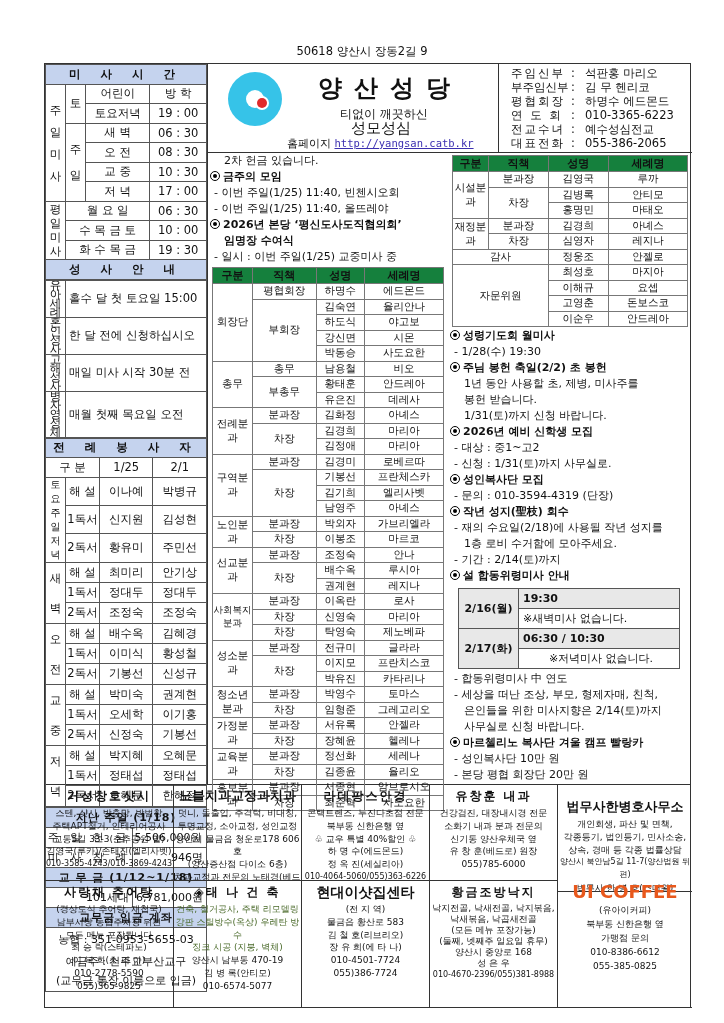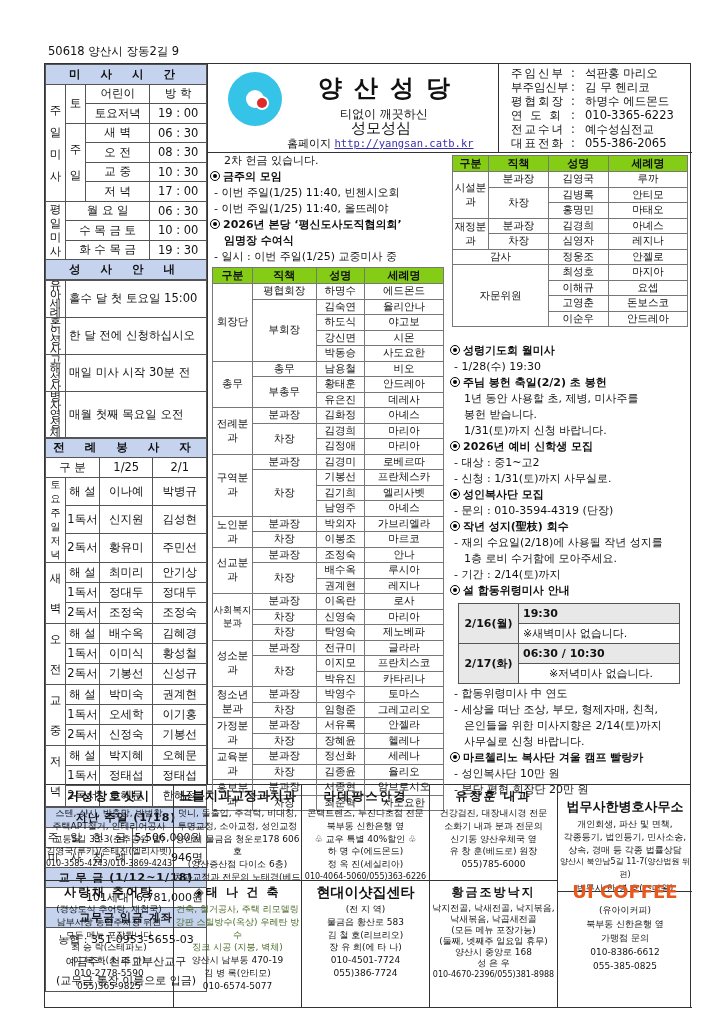--- a/index.html
+++ b/index.html
@@ -1,17 +1,17 @@
 <!DOCTYPE html>
 <html><head>
 <meta charset="utf-8">
 <style>
 *{box-sizing:border-box;margin:0;padding:0}
 body{width:724px;height:1023px;background:#fff;font-family:"DejaVu Sans","Liberation Sans",sans-serif;color:#111;font-size:11px;position:relative;overflow:hidden}
-.hdr{position:absolute;top:44px;left:48px;right:48px;height:16px;font-size:11.5px;display:flex;justify-content:space-between}
+.hdr{position:absolute;top:44px;left:48px;right:48px;height:16px;font-size:11.5px;display:flex;justify-content:center}
 .hdr .r{margin-right:4px}
 .wrap{position:absolute;top:63px;left:44px;width:647px;height:722px;border:1.5px solid #333}
 .lc{position:absolute;left:0;top:0;width:163px;height:100%;border-right:1.5px solid #333}
 table{border-collapse:collapse;width:100%}
 td,th{border:1px solid #555;text-align:center;padding:0;font-weight:normal;white-space:nowrap;overflow:hidden}
 .bh{background:#c5d3ee;font-weight:bold;letter-spacing:8px;height:20px;font-size:12px}
 .lc td{height:19.5px;font-size:11.5px}
 .sm{font-size:9px;line-height:9px}
 .logo{position:absolute;left:163px;top:0;width:290px;height:88px}
 .circ{position:absolute;left:20px;top:8px;width:54px;height:54px;border-radius:50%;background:#36c3e8}
@@ -28,21 +28,21 @@
 .info .c{width:14px}
 .mid{position:absolute;left:163px;top:88px;width:240px;height:634px;border-top:1px solid #333}
 .right{position:absolute;left:403px;top:88px;width:244px;height:634px;border-top:1px solid #333}
 .news{font-size:11px;line-height:16px;padding-left:2px}
 .news .b{font-weight:bold}
 .news .i{padding-left:14px}
 .news .d{padding-left:4px}
 .dot{display:inline-block;width:10px;height:10px;border:1px solid #000;border-radius:50%;position:relative;margin-right:3px;vertical-align:-1px}
 .dot:after{content:"";position:absolute;left:2px;top:2px;width:4px;height:4px;background:#000;border-radius:50%}
 .ot td{height:15.5px;font-size:10.5px;border-color:#777}
-.ot th{background:#84cc16;height:16px;font-size:11px;font-weight:bold;border-color:#777}
+.ot th{background:#15803d;height:16px;font-size:11px;font-weight:bold;border-color:#777}
 .mt td{height:20px;font-size:11px}
 .ads{position:absolute;top:785px;left:44px;width:647px;height:223px;border:1.5px solid #333;border-top:none}
 .ad{position:absolute;border-right:1px solid #333;border-bottom:1px solid #333;text-align:center;font-size:9px;line-height:12.8px;overflow:hidden}
 .ad .n{font-size:12px;font-weight:bold;line-height:22px;letter-spacing:2px}
 .ad .s{font-size:8px}
 </style>
 </head>
 <body>
 
 <div class="hdr">
@@ -538,21 +538,21 @@
       <tr>
             <td>고영춘</td>
             <td>돈보스코</td>
           </tr>
       <tr>
             <td>이순우</td>
             <td>안드레아</td>
           </tr>
     </tbody>
       </table>
-    <div class="news" style="margin-top:16px">
+    <div class="news" style="margin-top:1px">
       <div class="b"><span class="dot"></span><span>성령기도회 월미사</span></div>
       <div class="d">- 1/28(수) 19:30</div>
       <div class="b"><span class="dot"></span><span>주님 봉헌 축일(2/2) 초 봉헌</span></div>
       <div class="i">1년 동안 사용할 초, 제병, 미사주를</div>
       <div class="i">봉헌 받습니다.</div>
       <div class="i">1/31(토)까지 신청 바랍니다.</div>
       <div class="b"><span class="dot"></span><span>2026년 예비 신학생 모집</span></div>
       <div class="d">- 대상 : 중1~고2</div>
       <div class="d">- 신청 : 1/31(토)까지 사무실로.</div>
       <div class="b"><span class="dot"></span><span>성인복사단 모집</span></div>

